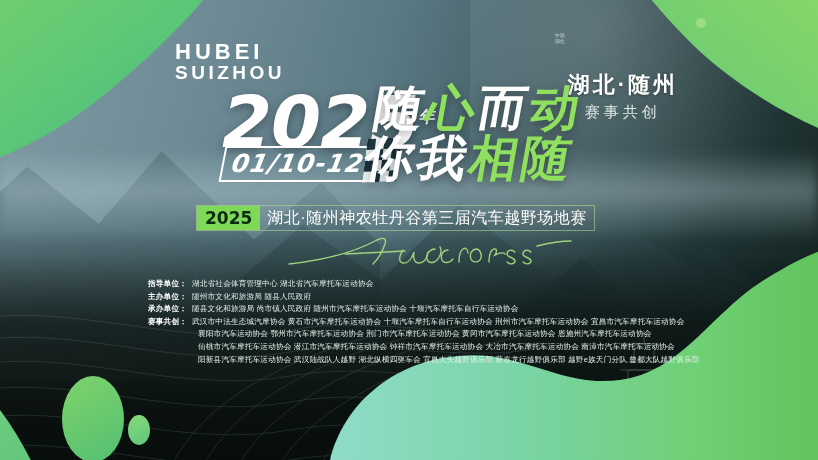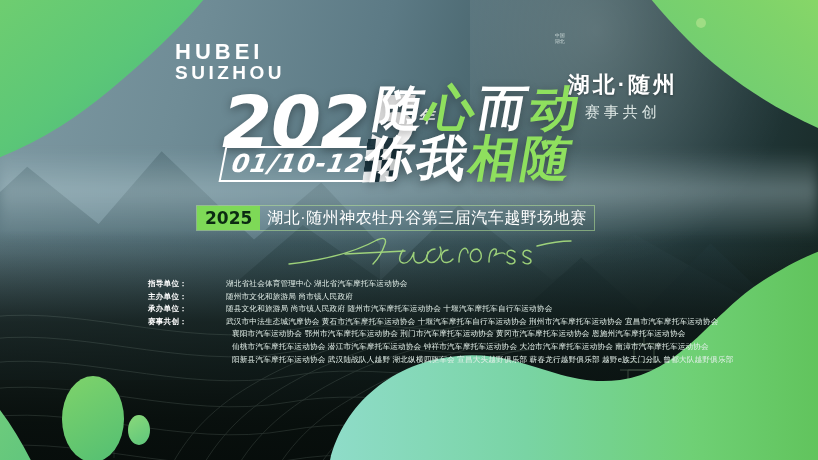--- a/index.html
+++ b/index.html
@@ -95,21 +95,21 @@
   
   .subbar{position:absolute;left:196px;top:205px;display:flex;align-items:stretch;
     border:1px solid rgba(180,225,150,.55);height:26px;}
   .subbar .yr{background:#7ed957;color:#0b2a12;font-weight:700;font-size:17px;
     padding:0 8px;display:flex;align-items:center;font-family:"DejaVu Sans","Liberation Sans",sans-serif;}
   .subbar .tx{color:#fff;font-size:16px;letter-spacing:.5px;padding:0 7px;display:flex;align-items:center;}
   .autocross{position:absolute;left:285px;top:232px;width:300px;height:36px;}
 
   
   .credits{position:absolute;left:148px;top:279px;color:#e9f4ef;}
-  .crow{display:flex;align-items:center;margin-bottom:2.6px;white-space:nowrap;gap:34px;}
+  .crow{display:flex;align-items:center;margin-bottom:2.6px;white-space:nowrap;}
   .clabel{color:#ffffff;font-size:7.6px;letter-spacing:.2px;font-weight:700;margin-right:5px;}
   .cval{color:#e3efe9;font-size:7.6px;letter-spacing:.2px;}
   .crow.indent{padding-left:45px;}
 
   
   .streak{position:absolute;left:470px;top:0;width:360px;height:300px;
     background:radial-gradient(ellipse at 35% 10%, rgba(255,255,255,.18), rgba(255,255,255,0) 62%);
     pointer-events:none;}
 </style>
 </head>
@@ -287,21 +287,21 @@
     </g>
   </svg>
 
   <div class="credits">
     <div class="crow">
       <span class="clabel">指导单位：</span>
       <span class="cval">湖北省社会体育管理中心  湖北省汽车摩托车运动协会</span>
     </div>
     <div class="crow">
       <span class="clabel">主办单位：</span>
-      <span class="cval">随州市文化和旅游局  尚市镇人民政府</span>
+      <span class="cval">随州市文化和旅游局  随县人民政府</span>
     </div>
     <div class="crow">
       <span class="clabel">承办单位：</span>
       <span class="cval">随县文化和旅游局  尚市镇人民政府  随州市汽车摩托车运动协会  十堰汽车摩托车自行车运动协会</span>
     </div>
     <div class="crow">
       <span class="clabel">赛事共创：</span>
       <span class="cval">武汉市中法生态城汽摩协会  黄石市汽车摩托车运动协会  十堰汽车摩托车自行车运动协会  荆州市汽车摩托车运动协会  宜昌市汽车摩托车运动协会</span>
     </div>
     <div class="crow indent">

